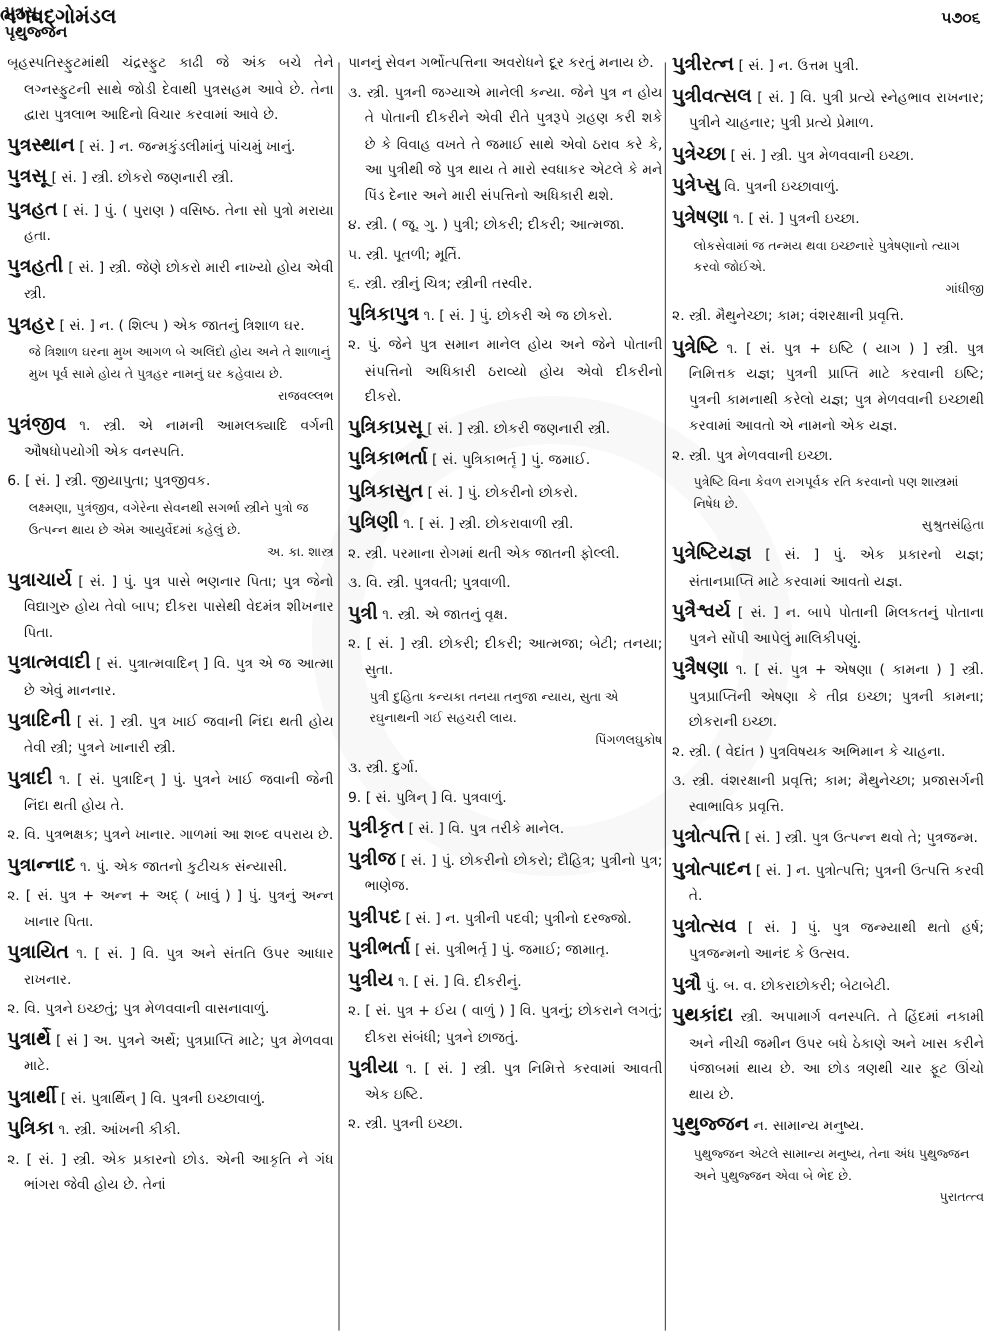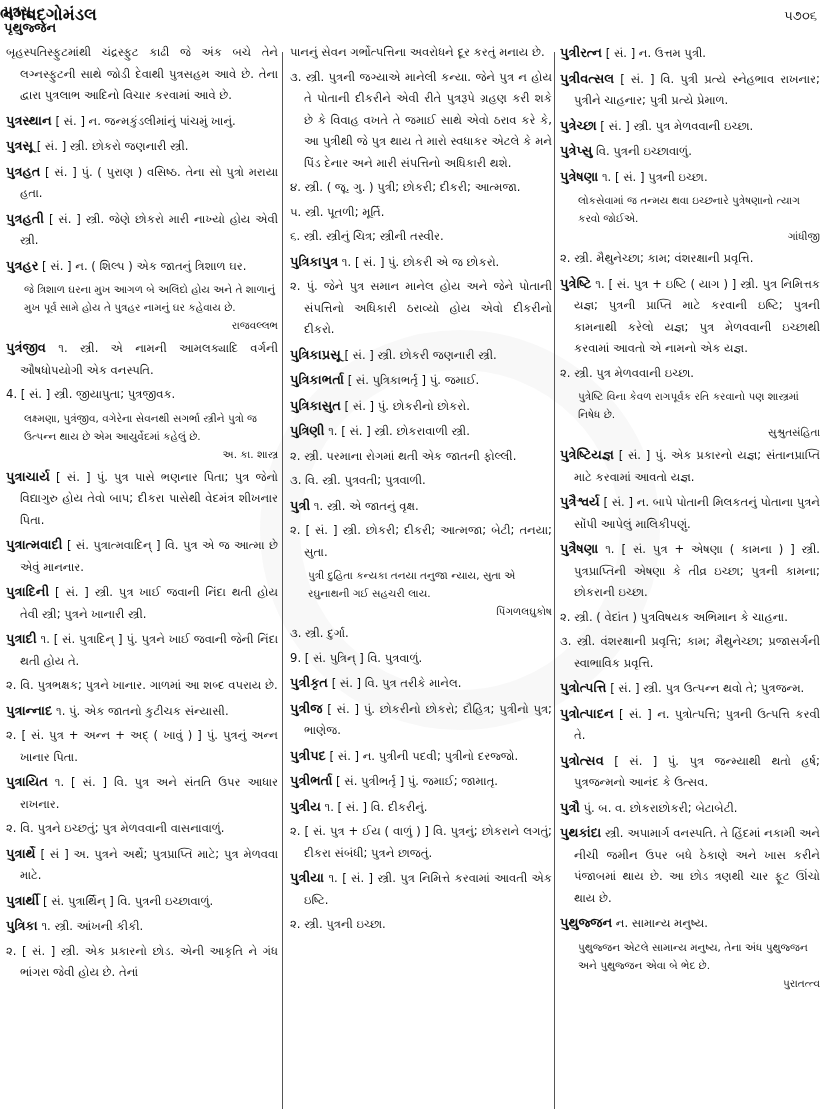--- a/index.html
+++ b/index.html
@@ -1,27 +1,27 @@
 <!DOCTYPE html>
 <html><head>
 <meta charset="utf-8">
 <style>
   html,body{margin:0;padding:0;background:#fff;}
   body{width:825px;height:1109px;overflow:hidden;position:relative;font-family:"DejaVu Sans",sans-serif;color:#111;}
   .guide{position:absolute;left:4px;top:2px;font-weight:bold;font-size:13px;line-height:17px;}
   .title{position:absolute;left:0;width:825px;top:4px;font-weight:bold;font-size:17px;}
-  .pageno{position:absolute;right:8px;top:8px;font-weight:normal;font-size:13px;}
+  .pageno{position:absolute;right:8px;top:8px;font-weight:bold;font-size:13px;}
   .col{position:absolute;top:42px;bottom:0;font-size:11.6px;line-height:21.5px;overflow:hidden;}
   .c1{left:6px;width:272px;}
   .c2{left:290px;width:262px;}
   .c3{left:560px;width:260px;}
   .rule{position:absolute;top:52px;bottom:0;width:1px;background:#555;}
   .r1{left:282px;} .r2{left:554px;}
   .e{margin:0 0 3px 0;text-indent:0;padding-left:14px;text-indent:-14px;text-align:justify;}
-  .hw{font-weight:bold;font-size:13px;}
+  .hw{font-weight:bold;font-size:16px;}
   .q{font-size:10.5px;line-height:18px;padding-left:18px;margin:0 0 3px 0;}
   .src{display:block;text-align:right;}
   .wm{position:absolute;left:260px;top:330px;width:320px;height:320px;border-radius:50%;border:40px solid #f3f3f3;opacity:.6;}
 </style>
 </head>
 <body>
 
 <div class="wm"></div>
 
 <div class="guide">
@@ -36,21 +36,21 @@
 
 <div class="col c1" id="col0">
     <div class="e"><span>બૃહસ્પતિસ્ફુટમાંથી ચંદ્રસ્ફુટ કાઢી જે અંક બચે તેને લગ્નસ્ફુટની સાથે જોડી દેવાથી પુત્રસહમ આવે છે. તેના દ્વારા પુત્રલાભ આદિનો વિચાર કરવામાં આવે છે.</span></div>
     <div class="e"><span class="hw">પુત્રસ્થાન</span> <span>[ સં. ] ન. જન્મકુંડલીમાંનું પાંચમું ખાનું.</span></div>
     <div class="e"><span class="hw">પુત્રસૂ</span> <span>[ સં. ] સ્ત્રી. છોકરો જણનારી સ્ત્રી.</span></div>
     <div class="e"><span class="hw">પુત્રહત</span> <span>[ સં. ] પું. ( પુરાણ ) વસિષ્ઠ. તેના સો પુત્રો મરાયા હતા.</span></div>
     <div class="e"><span class="hw">પુત્રહતી</span> <span>[ સં. ] સ્ત્રી. જેણે છોકરો મારી નાખ્યો હોય એવી સ્ત્રી.</span></div>
     <div class="e"><span class="hw">પુત્રહર</span> <span>[ સં. ] ન. ( શિલ્પ ) એક જાતનું ત્રિશાળ ઘર.</span></div>
     <div class="q"><span>જે ત્રિશાળ ઘરના મુખ આગળ બે અલિંદો હોય અને તે શાળાનું મુખ પૂર્વ સામે હોય તે પુત્રહર નામનું ઘર કહેવાય છે.</span><span class="src">રાજવલ્લભ</span></div>
     <div class="e"><span class="hw">પુત્રંજીવ</span> <span>૧. સ્ત્રી. એ નામની આમલક્યાદિ વર્ગની ઔષધોપયોગી એક વનસ્પતિ.</span></div>
-    <div class="e"><span>4. [ સં. ] સ્ત્રી. જીયાપુતા; પુત્રજીવક.</span></div>
+    <div class="e"><span>6. [ સં. ] સ્ત્રી. જીયાપુતા; પુત્રજીવક.</span></div>
     <div class="q"><span>લક્ષ્મણા, પુત્રંજીવ, વગેરેના સેવનથી સગર્ભા સ્ત્રીને પુત્રો જ ઉત્પન્ન થાય છે એમ આયુર્વેદમાં કહેલું છે.</span><span class="src">અ. કા. શાસ્ત્ર</span></div>
     <div class="e"><span class="hw">પુત્રાચાર્ય</span> <span>[ સં. ] પું. પુત્ર પાસે ભણનાર પિતા; પુત્ર જેનો વિદ્યાગુરુ હોય તેવો બાપ; દીકરા પાસેથી વેદમંત્ર શીખનાર પિતા.</span></div>
     <div class="e"><span class="hw">પુત્રાત્મવાદી</span> <span>[ સં. પુત્રાત્મવાદિન્ ] વિ. પુત્ર એ જ આત્મા છે એવું માનનાર.</span></div>
     <div class="e"><span class="hw">પુત્રાદિની</span> <span>[ સં. ] સ્ત્રી. પુત્ર ખાઈ જવાની નિંદા થતી હોય તેવી સ્ત્રી; પુત્રને ખાનારી સ્ત્રી.</span></div>
     <div class="e"><span class="hw">પુત્રાદી</span> <span>૧. [ સં. પુત્રાદિન્ ] પું. પુત્રને ખાઈ જવાની જેની નિંદા થતી હોય તે.</span></div>
     <div class="e"><span>૨. વિ. પુત્રભક્ષક; પુત્રને ખાનાર. ગાળમાં આ શબ્દ વપરાય છે.</span></div>
     <div class="e"><span class="hw">પુત્રાન્નાદ</span> <span>૧. પું. એક જાતનો કુટીચક સંન્યાસી.</span></div>
     <div class="e"><span>૨. [ સં. પુત્ર + અન્ન + અદ્ ( ખાવું ) ] પું. પુત્રનું અન્ન ખાનાર પિતા.</span></div>
     <div class="e"><span class="hw">પુત્રાયિત</span> <span>૧. [ સં. ] વિ. પુત્ર અને સંતતિ ઉપર આધાર રાખનાર.</span></div>
     <div class="e"><span>૨. વિ. પુત્રને ઇચ્છતું; પુત્ર મેળવવાની વાસનાવાળું.</span></div>

